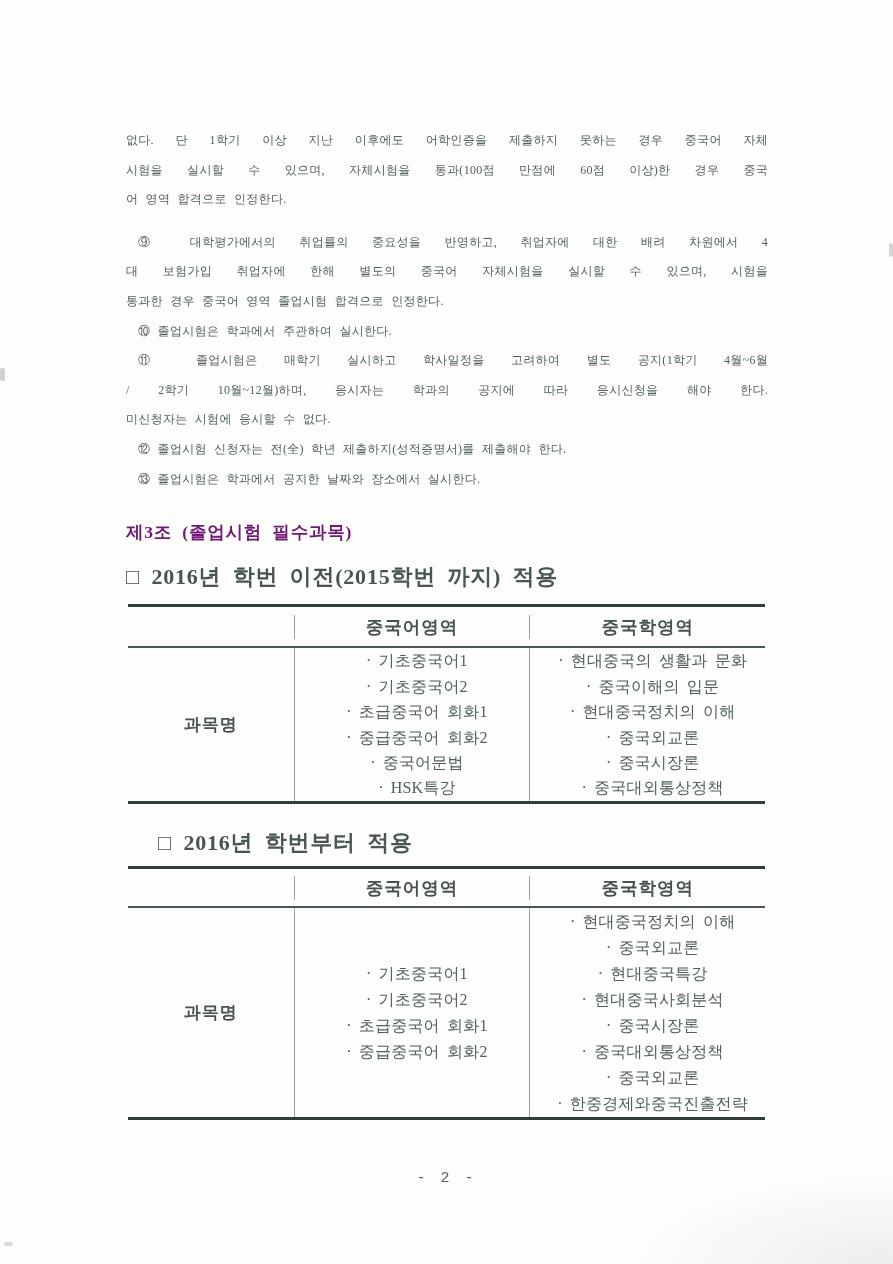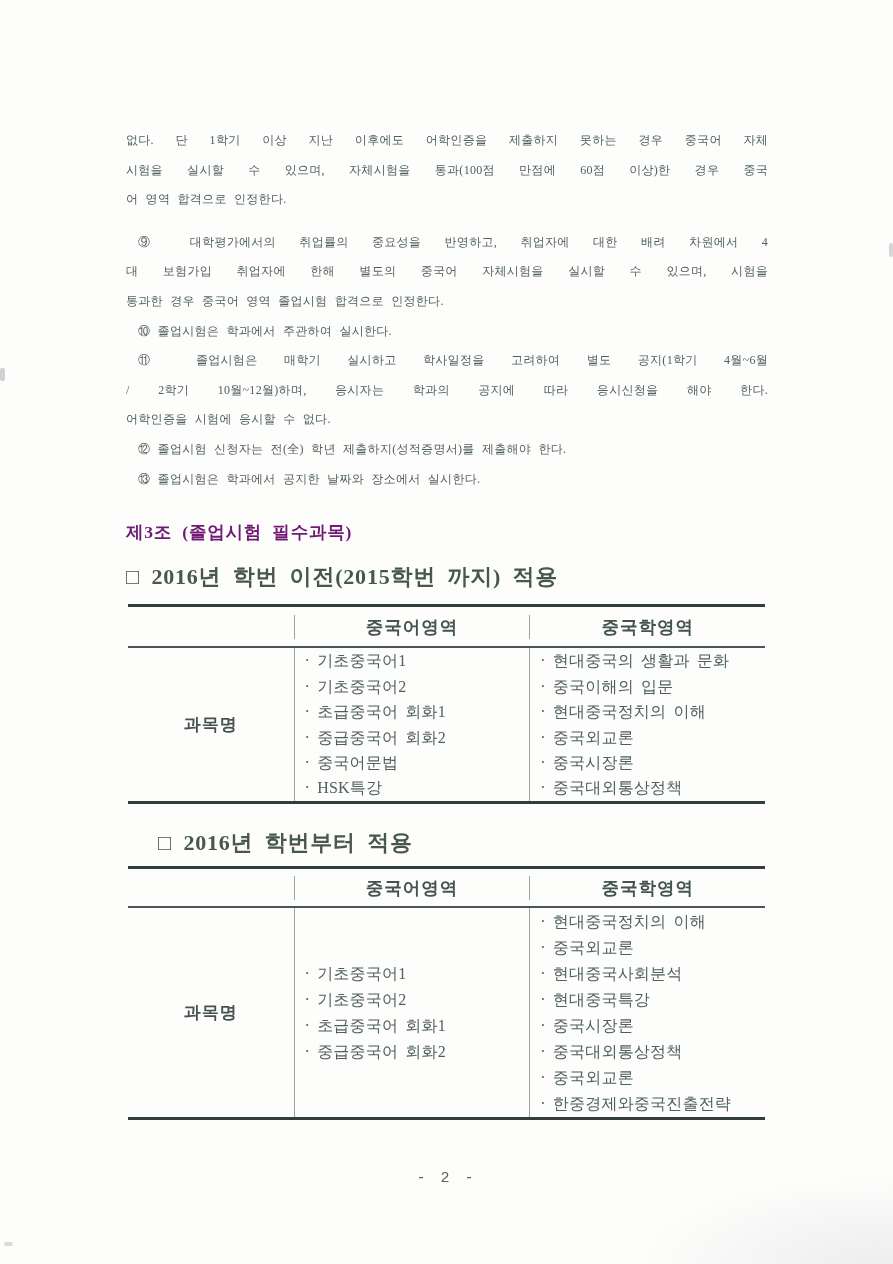--- a/index.html
+++ b/index.html
@@ -97,20 +97,21 @@
     letter-spacing: 1px;
   }
   .list {
     display: flex;
     flex-direction: column;
     justify-content: center;
     padding-left: 10px;
     font-size: 16px;
     letter-spacing: 0.2px;
     word-spacing: 3px;
+    text-align: center;
   }
   .t1 .li { line-height: 25.4px; }
   .t2 .li { line-height: 26px; }
   .li { white-space: nowrap; }
   .li::before { content: "·"; margin-right: 7px; }
   
   .footer {
     position: absolute;
     left: 0;
     right: 0;
@@ -139,21 +140,21 @@
   <div class="body-text">
     <div class="ln fill">없다. 단 1학기 이상 지난 이후에도 어학인증을 제출하지 못하는 경우 중국어 자체</div>
     <div class="ln fill">시험을 실시할 수 있으며, 자체시험을 통과(100점 만점에 60점 이상)한 경우 중국</div>
     <div class="ln">어 영역 합격으로 인정한다.</div>
     <div class="ln fill ind pgap">⑨ 대학평가에서의 취업률의 중요성을 반영하고, 취업자에 대한 배려 차원에서 4</div>
     <div class="ln fill">대 보험가입 취업자에 한해 별도의 중국어 자체시험을 실시할 수 있으며, 시험을</div>
     <div class="ln">통과한 경우 중국어 영역 졸업시험 합격으로 인정한다.</div>
     <div class="ln ind">⑩ 졸업시험은 학과에서 주관하여 실시한다.</div>
     <div class="ln fill ind">⑪ 졸업시험은 매학기 실시하고 학사일정을 고려하여 별도 공지(1학기 4월~6월</div>
     <div class="ln fill">/ 2학기 10월~12월)하며, 응시자는 학과의 공지에 따라 응시신청을 해야 한다.</div>
-    <div class="ln">어학인증을 시험에 응시할 수 없다.</div>
+    <div class="ln">미신청자는 시험에 응시할 수 없다.</div>
     <div class="ln ind">⑫ 졸업시험 신청자는 전(全) 학년 제출하지(성적증명서)를 제출해야 한다.</div>
     <div class="ln ind">⑬ 졸업시험은 학과에서 공지한 날짜와 장소에서 실시한다.</div>
   </div>
 
   <div class="sec-heading">제3조 (졸업시험 필수과목)</div>
 
   <div class="sub-heading s1">□ 2016년 학번 이전(2015학번 까지) 적용</div>
 
   <div class="tbl t1">
     <div class="tbl-head">
@@ -194,22 +195,22 @@
       <div class="c0 rowhdr">과목명</div>
       <div class="c1 list">
         <div class="li">기초중국어1</div>
         <div class="li">기초중국어2</div>
         <div class="li">초급중국어 회화1</div>
         <div class="li">중급중국어 회화2</div>
       </div>
       <div class="c2 list">
         <div class="li">현대중국정치의 이해</div>
         <div class="li">중국외교론</div>
+        <div class="li">현대중국특강</div>
         <div class="li">현대중국사회분석</div>
-        <div class="li">현대중국특강</div>
         <div class="li">중국시장론</div>
         <div class="li">중국대외통상정책</div>
         <div class="li">중국외교론</div>
         <div class="li">한중경제와중국진출전략</div>
       </div>
     </div>
   </div>
 
   <div class="footer">- 2 -</div>
 

